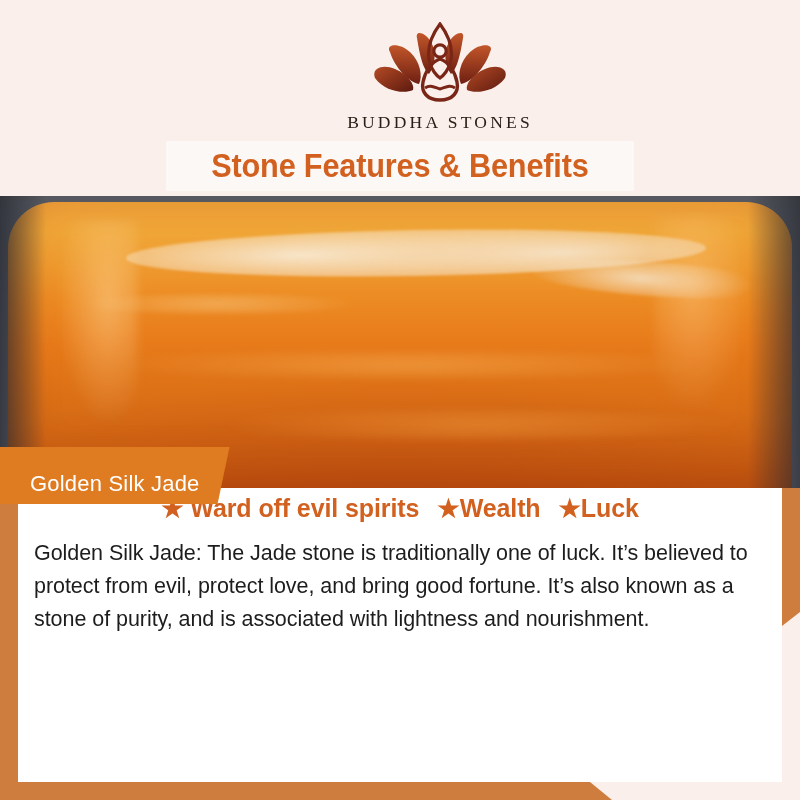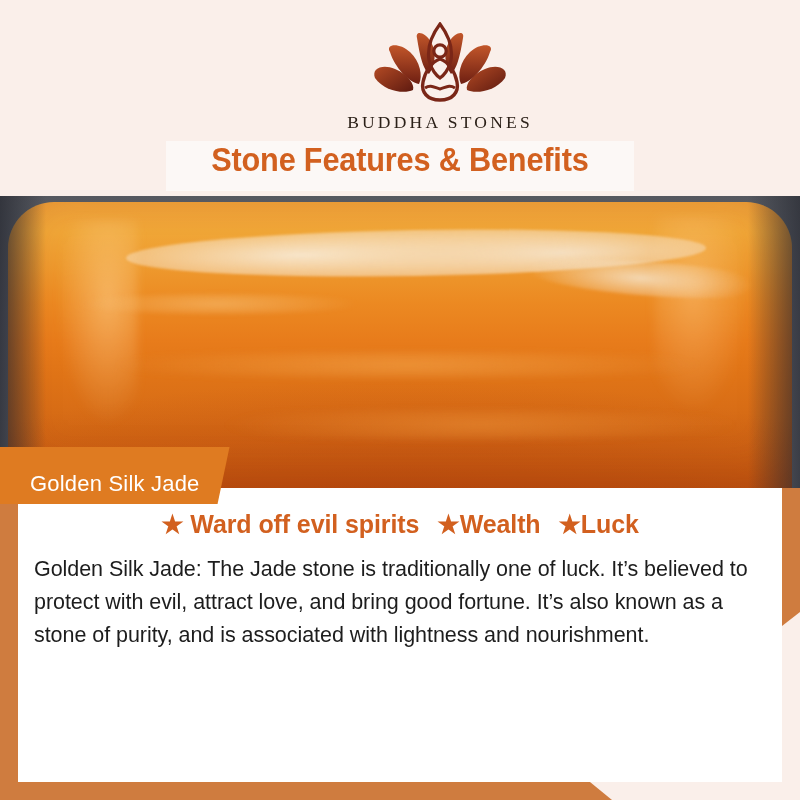--- a/index.html
+++ b/index.html
@@ -90,21 +90,21 @@
 
   
   .title-banner {
     position: absolute;
     left: 166px;
     top: 141px;
     width: 468px;
     height: 50px;
     background: #fcf8f6;
     display: flex;
-    align-items: flex-start;
+    align-items: center;
     justify-content: center;
     box-sizing: border-box;
   }
   .title-text {
     font-family: "Liberation Sans Narrow", "Liberation Sans", sans-serif;
     font-weight: bold;
     font-size: 33px;
     color: #d2601f;
     letter-spacing: -0.2px;
     transform: scaleX(0.93);
@@ -259,21 +259,21 @@
   .content {
     position: absolute;
     left: 18px;
     top: 488px;
     width: 764px;
     height: 294px;
     background: #ffffff;
   }
   .benefits {
     margin: 0;
-    padding-top: 22px;
+    padding-top: 6px;
     text-align: center;
     white-space: nowrap;
   }
   .benefit {
     display: inline-block;
     font-family: "Liberation Sans Narrow", "Liberation Sans", sans-serif;
     font-weight: bold;
     font-size: 25px;
     color: #d2601f;
     letter-spacing: -0.1px;
@@ -363,16 +363,16 @@
   </div>
 
   <div class="name-tag">
     <span class="name-tag-text">Golden Silk Jade</span>
   </div>
 
   <div class="content">
     <div class="benefits">
       <span class="benefit"><span class="star">★</span> <span>Ward off evil spirits</span></span><span class="benefit-sep"></span><span class="benefit"><span class="star">★</span><span>Wealth</span></span><span class="benefit-sep"></span><span class="benefit"><span class="star">★</span><span>Luck</span></span>
     </div>
-    <p class="body-text">Golden Silk Jade: The Jade stone is traditionally one of luck. It’s believed to protect with evil, attract love, and bring good fortune. It’s also known as a stone of purity, and is associated with lightness and nourishment.</p>
+    <p class="body-text">Golden Silk Jade: The Jade stone is traditionally one of luck. It’s believed to protect from evil, protect love, and bring good fortune. It’s also known as a stone of purity, and is associated with lightness and nourishment.</p>
   </div>
 
 </div>
 
 </body></html>

